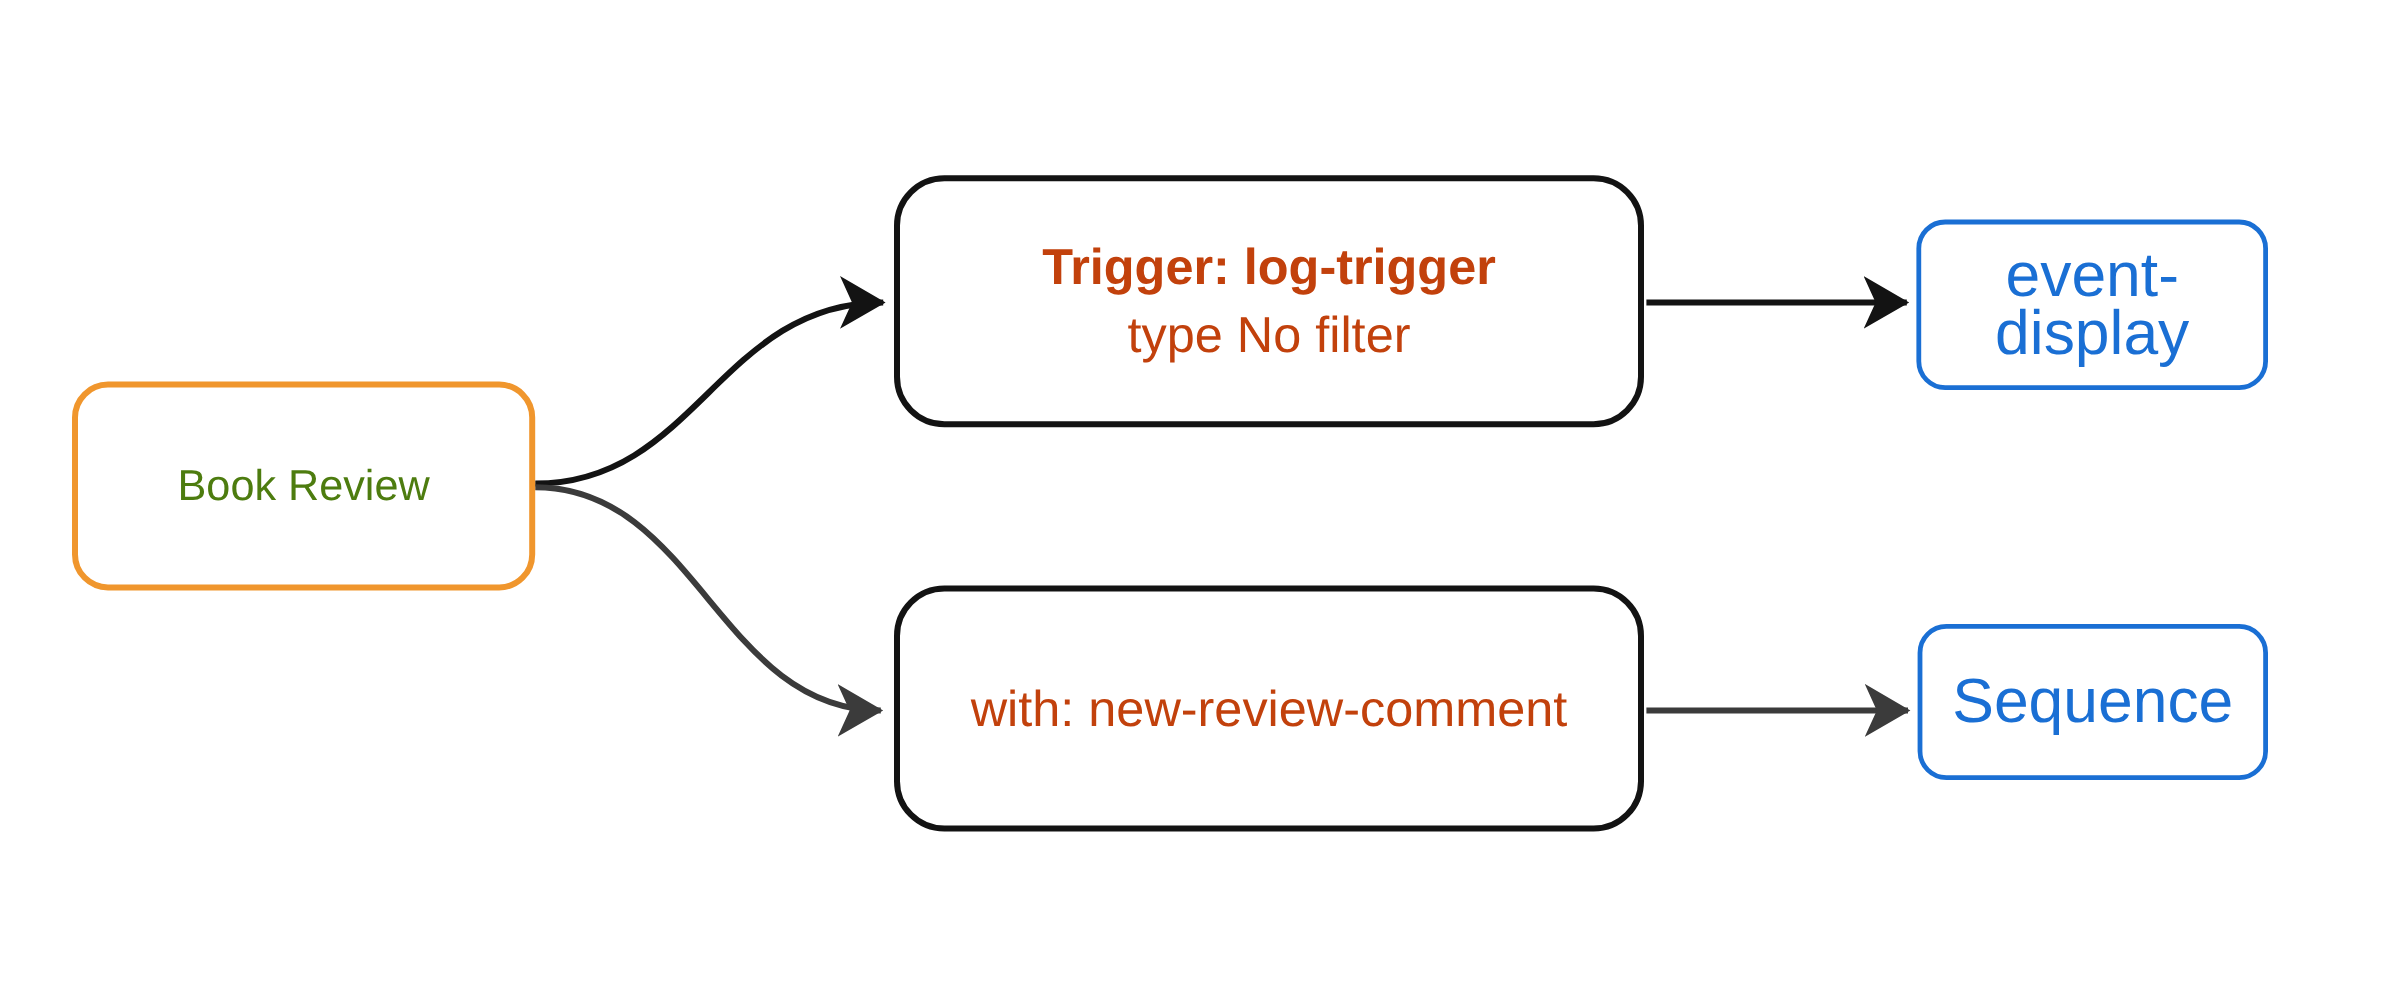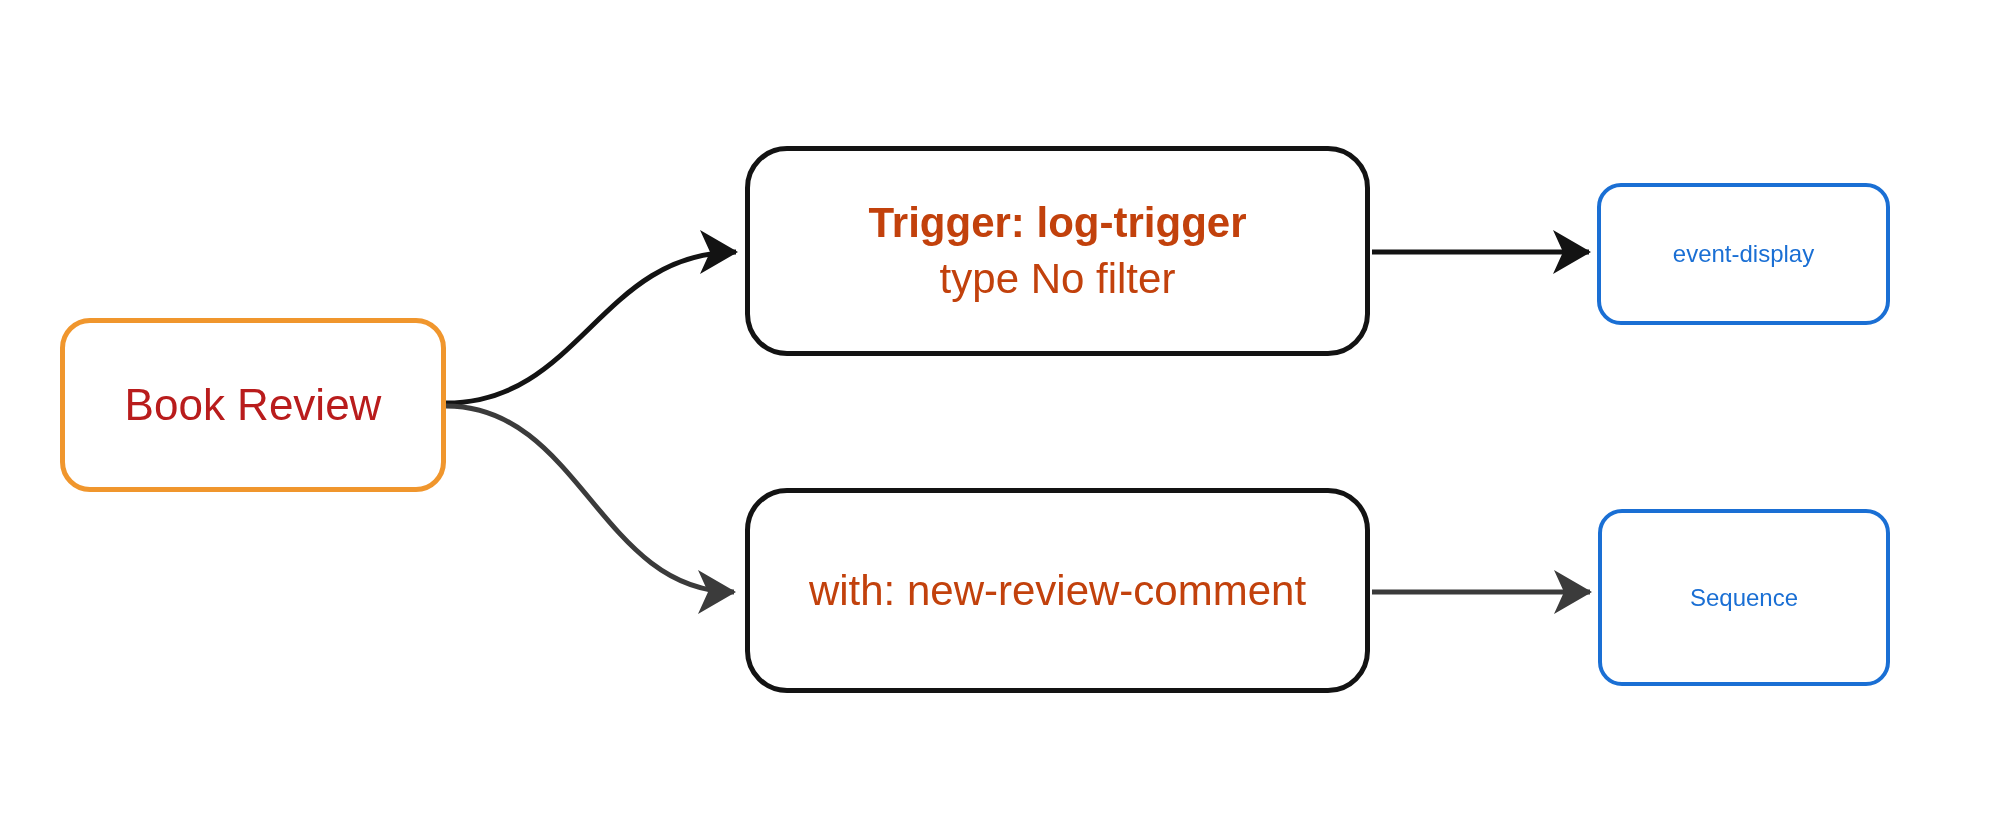--- a/index.html
+++ b/index.html
@@ -27,42 +27,42 @@
     display: flex;
     flex-direction: column;
     align-items: center;
     justify-content: center;
     text-align: center;
   }
   .node-broker {
     left: 60px; top: 318px; width: 386px; height: 174px;
     border: 5px solid #F0962D;
     border-radius: 30px;
-    color: #b91c1c;
-    font-size: 44px;
+    color: #4d7c0f;
+    font-size: 36px;
     line-height: 58px;
   }
   .node-trigger {
     border: 5px solid #131313;
     border-radius: 42px;
     color: #c2410c;
     font-size: 42px;
     line-height: 56px;
   }
   .node-trigger-top  { left: 745px; top: 146px; width: 625px; height: 210px; }
   .node-trigger-bottom { left: 745px; top: 488px; width: 625px; height: 205px; }
   .node-output {
     border: 4px solid #1A6FD4;
     border-radius: 24px;
     color: #1A6FD4;
-    font-size: 24px;
+    font-size: 52px;
     line-height: 48px;
   }
   .node-output-top { left: 1597px; top: 183px; width: 293px; height: 142px; }
-  .node-output-bottom { left: 1598px; top: 509px; width: 292px; height: 177px; }
+  .node-output-bottom { left: 1598px; top: 520px; width: 292px; height: 130px; }
   .bold { font-weight: bold; }
 </style>
 </head>
 <body>
 
 <div class="canvas">
 
   <svg class="edges" viewBox="0 0 1999 831" xmlns="http://www.w3.org/2000/svg" aria-hidden="true">
     <defs>
       <marker id="arrow-black" markerUnits="userSpaceOnUse" markerWidth="46" markerHeight="48" refX="36" refY="23" orient="auto">

